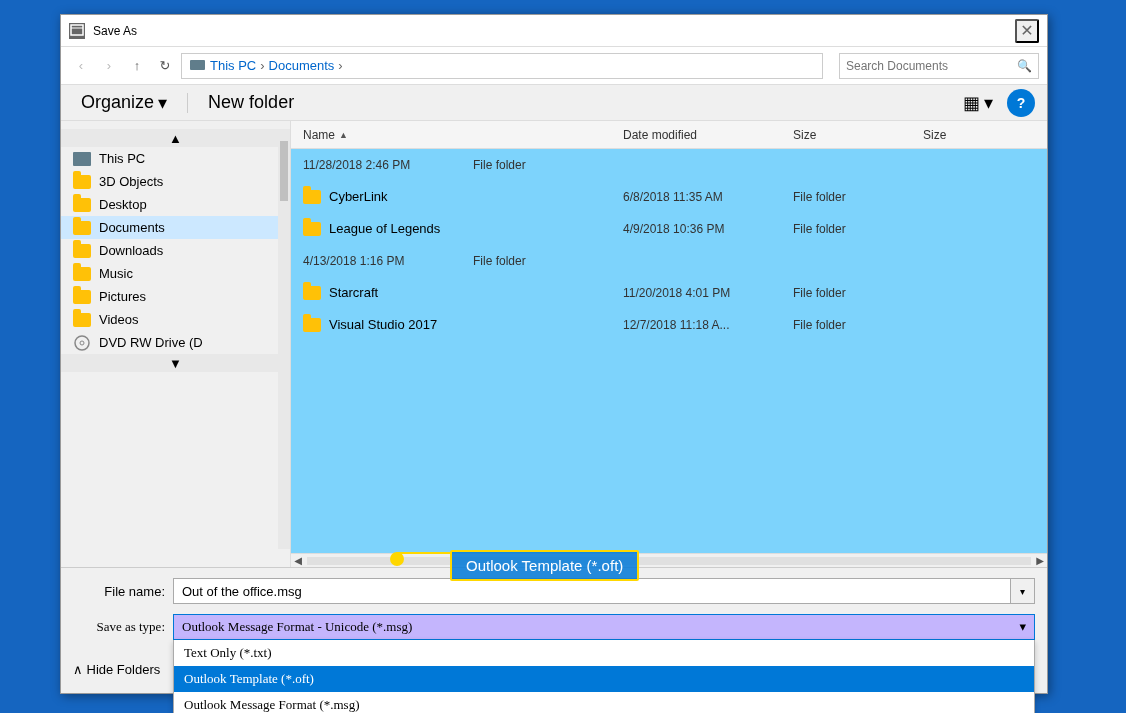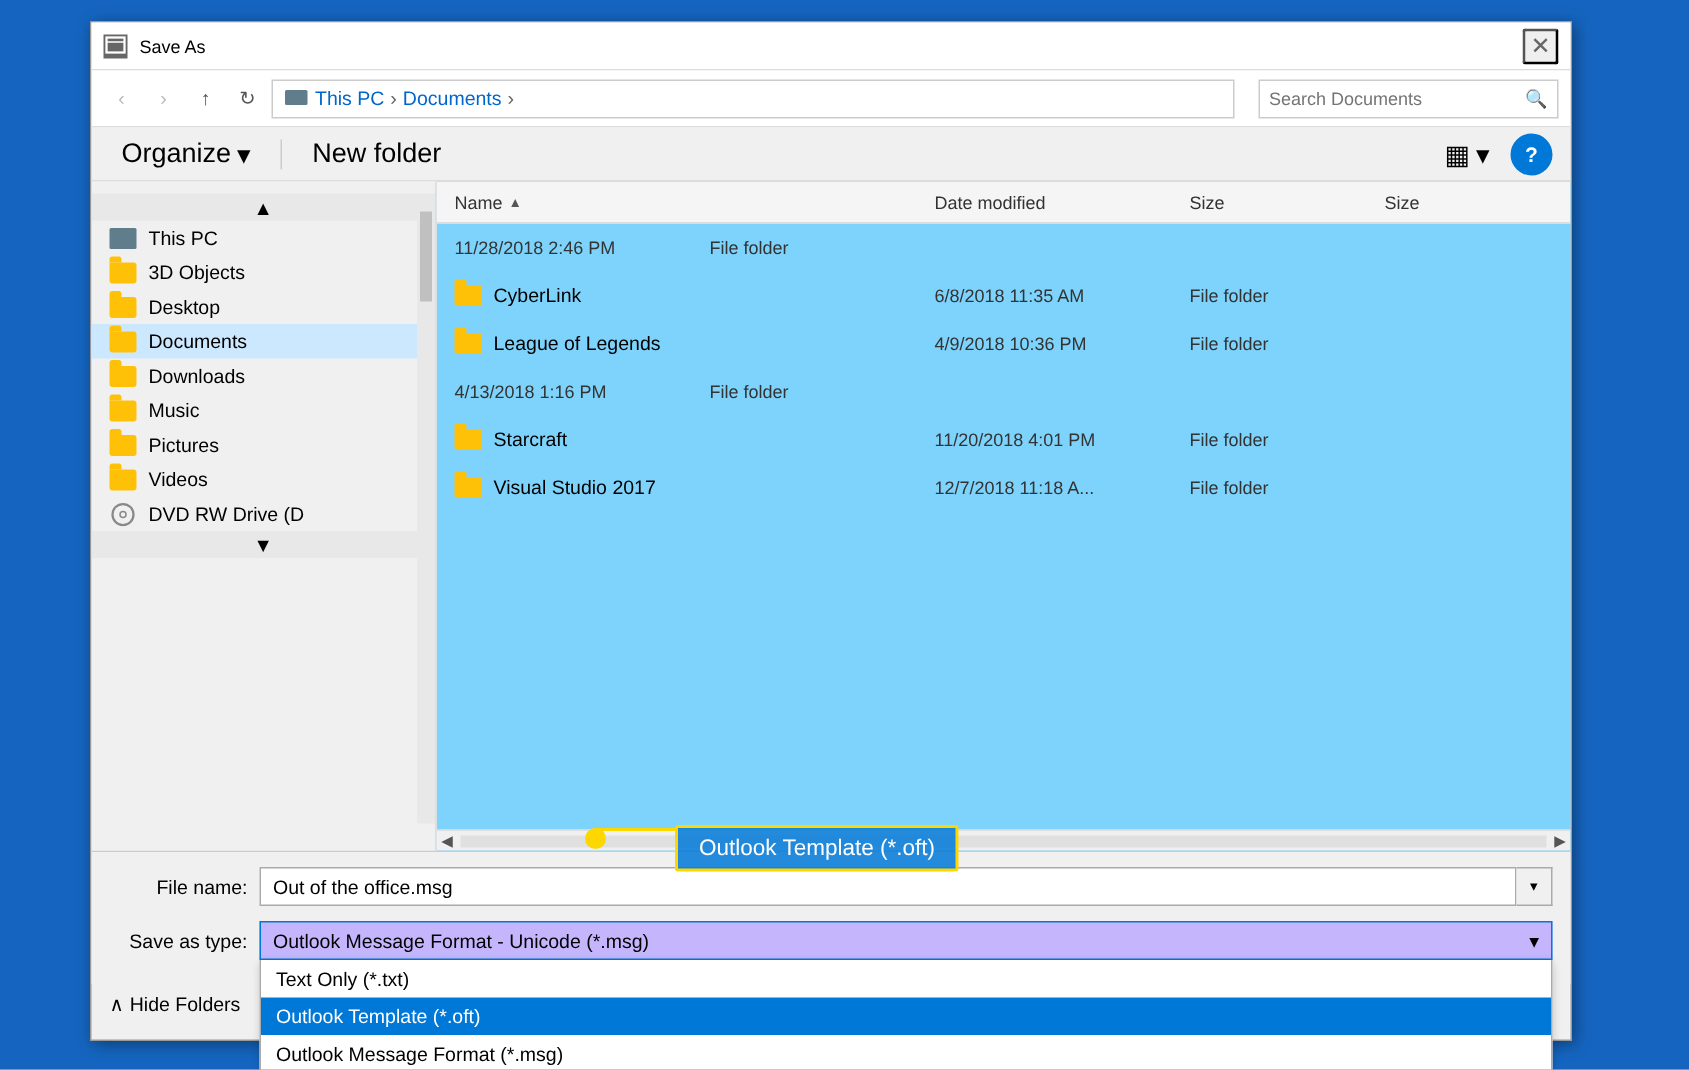--- a/index.html
+++ b/index.html
@@ -585,21 +585,21 @@
   </div>
 
   <div class="bottom-panel">
 
     <div class="field-row">
       <label class="field-label">File name:</label>
       <input type="text" class="field-input" value="Out of the office.msg" style="">
       <div class="field-dropdown">▾</div>
     </div>
 
-    <div class="field-row" style="position:relative;">
+    <div class="field-row" style="position:relative;font-family:Liberation Serif, serif;">
       <label class="field-label">Save as type:</label>
       <div class="dropdown-open-container">
         <div class="dropdown-selected">
           <span>Outlook Message Format - Unicode (*.msg)</span>
           <span>▾</span>
         </div>
 
         <div class="dropdown-list" id="dropdown-list">
             <div class="dropdown-option">Text Only (*.txt)</div>
             <div class="dropdown-option selected">Outlook Template (*.oft)</div>

